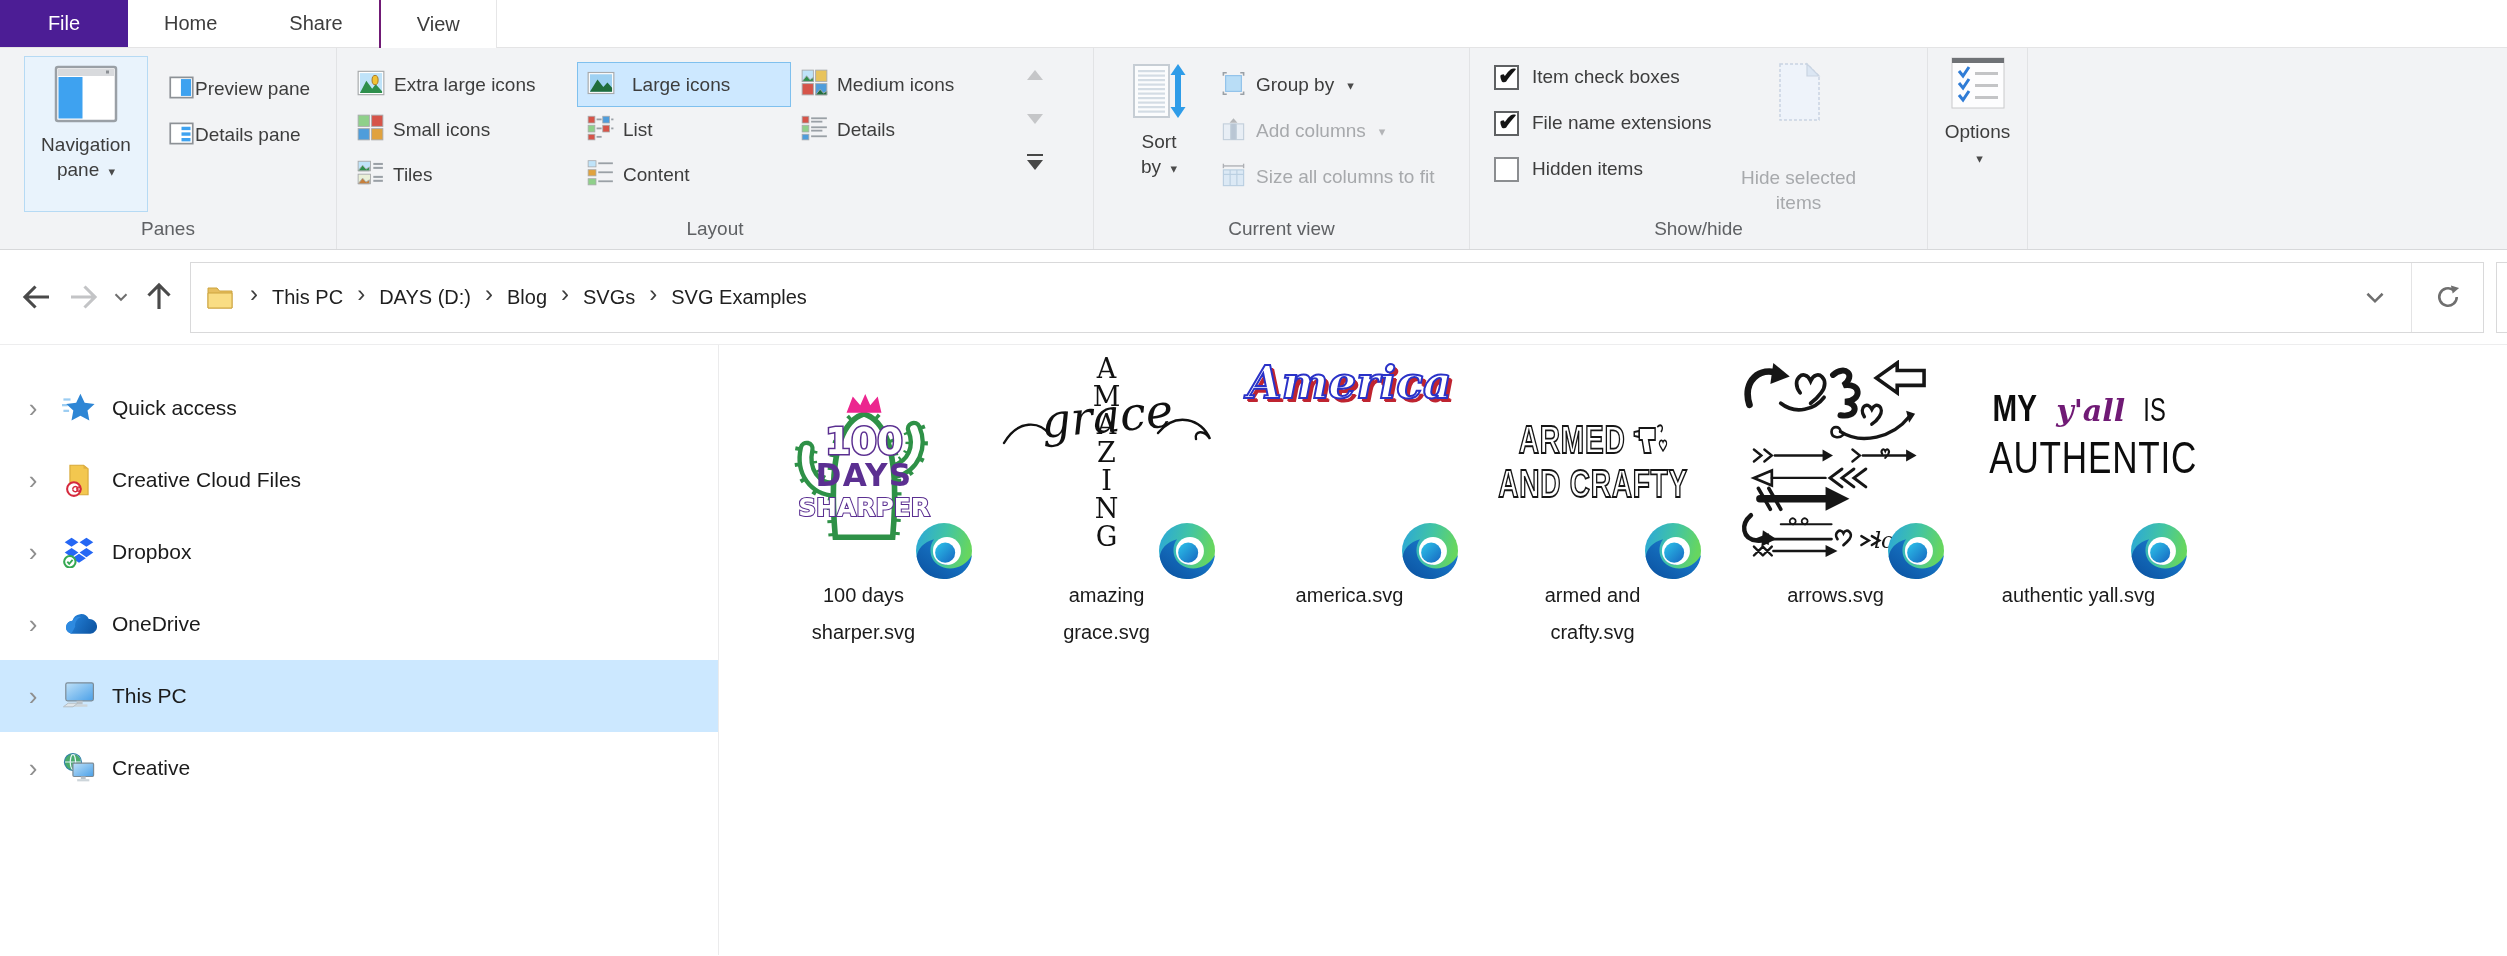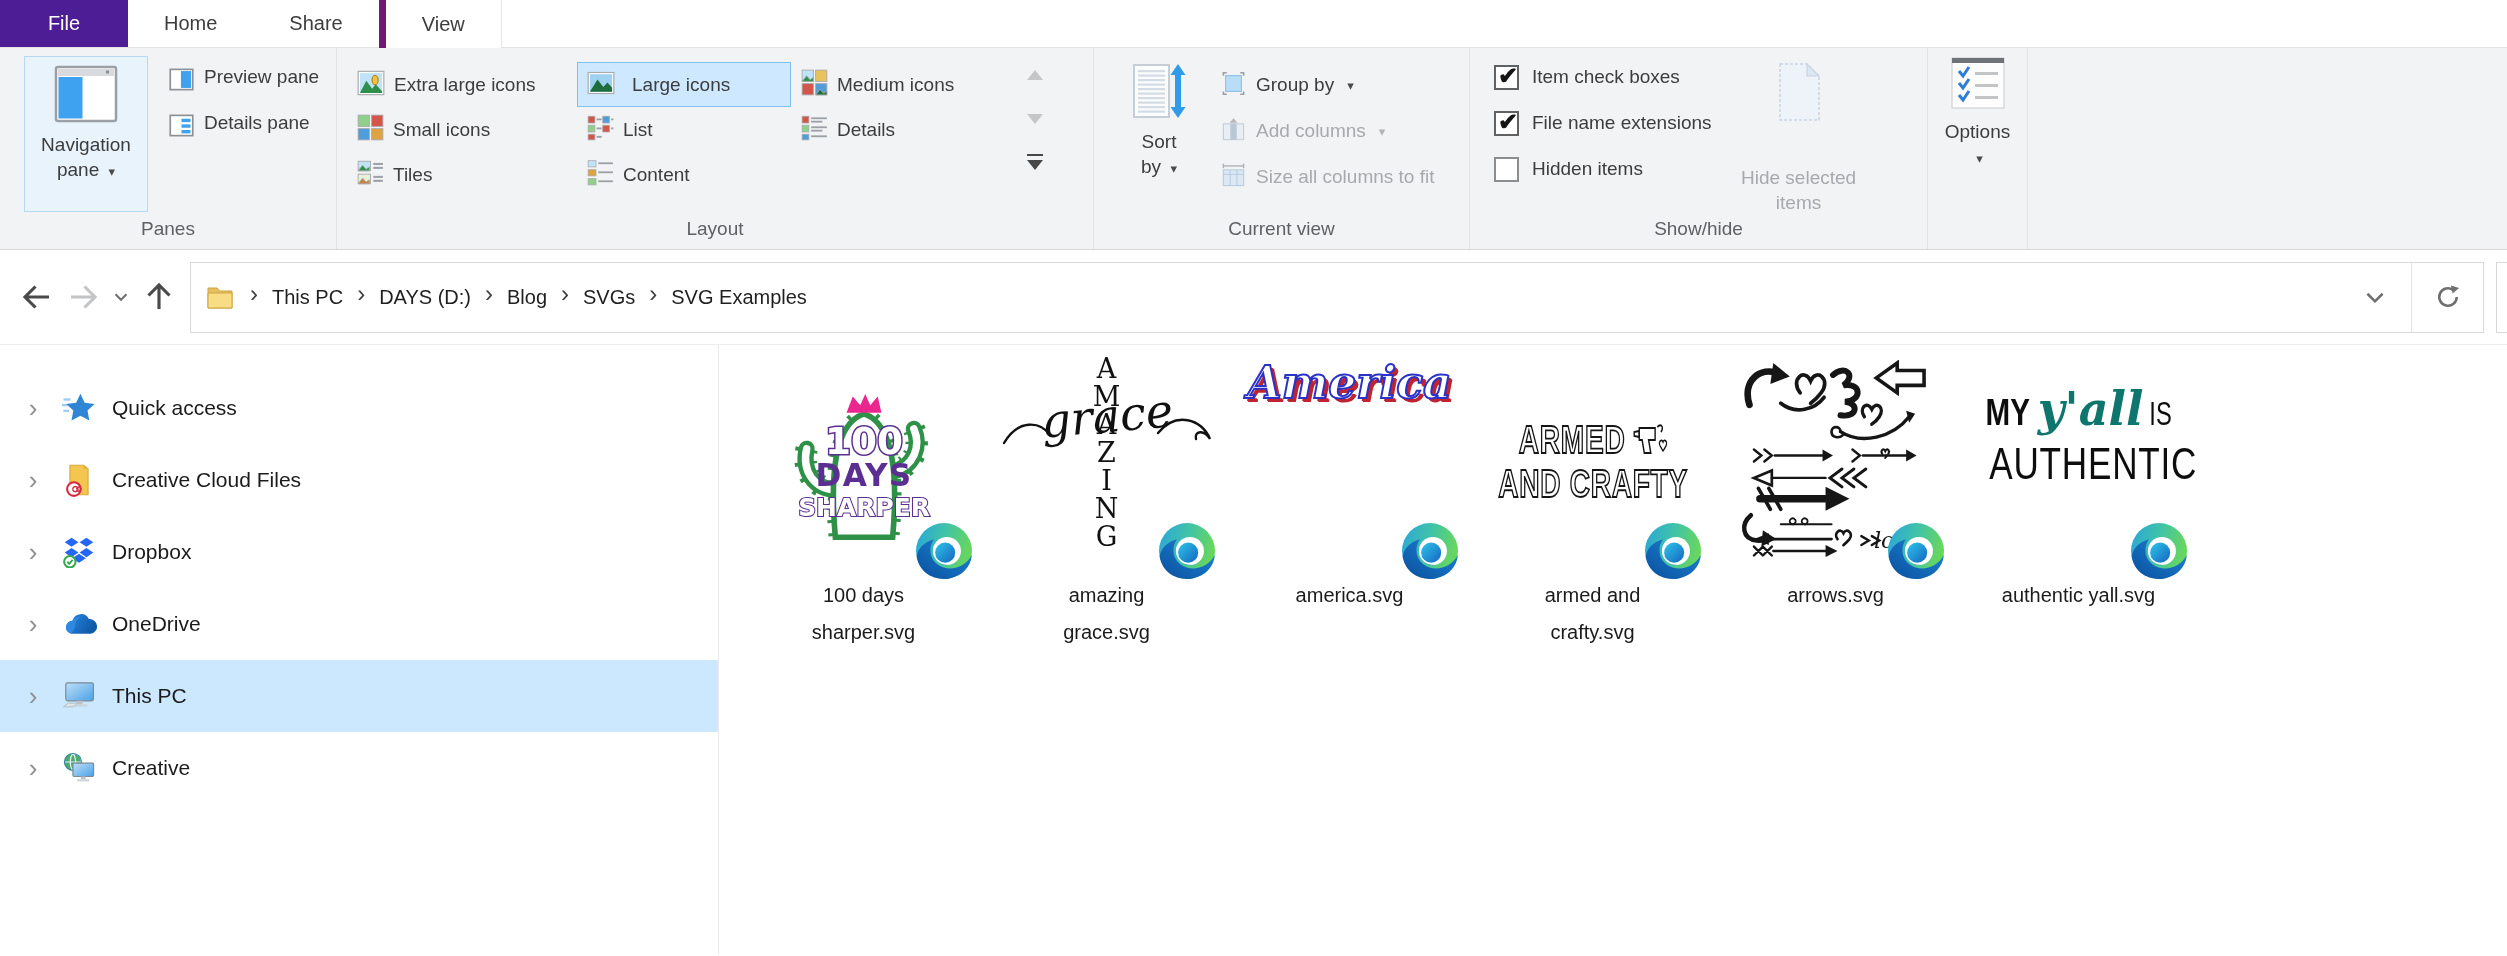--- a/index.html
+++ b/index.html
@@ -2,39 +2,39 @@
 <html><head>
 <meta charset="utf-8">
 <style>
   * { margin:0; padding:0; box-sizing:border-box; }
   html,body { width:2507px; height:956px; background:#fff; font-family:"Liberation Sans",sans-serif; overflow:hidden; }
 
   
   .tabs-row { height:48px; background:#fff; border-bottom:1px solid #e4e4e5; display:flex; align-items:stretch; position:relative; z-index:3; }
   .tab { font-size:20px; color:#3d3d3d; display:flex; align-items:center; justify-content:center; padding:0 36px; }
   .tab-file { background:#4c1d95; color:#fff; width:128px; padding:0; }
-  .tab-view { background:#fff; border-left:7px solid #701a75; border-right:1px solid #e6e6e7; margin-bottom:-1px; }
+  .tab-view { background:#fff; border-left:2px solid #701a75; border-right:1px solid #e6e6e7; margin-bottom:-1px; }
 
   
   .ribbon { height:202px; background:#f2f3f5; border-bottom:1px solid #d7d8da; display:flex; position:relative; z-index:2; }
   .rgroup { position:relative; border-right:1px solid #e2e3e5; height:100%; flex:none; }
   .rgroup-label { position:absolute; bottom:9px; left:0; right:0; text-align:center; font-size:19px; color:#5f6164; }
   .rtext { font-size:19px; color:#3d3d3d; }
   .disabled, .disabled .rtext { color:#a7a9ac; }
   .caret { font-size:13px; color:#4b4b4b; margin-left:4px; }
   .disabled .caret { color:#b3b4b7; }
 
   .bigbtn { display:flex; flex-direction:column; align-items:center; padding-top:8px; }
   .bigbtn .blabel { font-size:19px; color:#3d3d3d; text-align:center; line-height:25px; margin-top:5px; }
 
   
   .g-panes { width:337px; display:flex; padding-top:8px; }
   .navpane-btn { margin-left:24px; width:124px; height:156px; background:#e9f3fc; border:1px solid #b6daf4; }
   .panes-col { display:flex; flex-direction:column; margin-left:12px; padding-top:10px; }
-  .sbtn { display:flex; align-items:flex-start; height:46px; gap:9px; padding:0 8px; }
+  .sbtn { display:flex; align-items:center; height:46px; padding:0 8px; }
 
   
   .g-layout { width:757px; display:flex; padding:14px 0 0 10px; }
   .lcol { display:flex; flex-direction:column; }
   .lcol1 { width:230px; } .lcol2 { width:214px; } .lcol3 { width:222px; }
   .litem { display:flex; align-items:center; height:45px; padding:0 9px; gap:9px; border:1px solid transparent; }
   .litem.selected { background:#cde8ff; border-color:#7fc0ee;gap:17px; }
   .lscroll { width:44px; display:flex; flex-direction:column; align-items:center; padding-top:8px; }
   .tri { width:0; height:0; border-left:8px solid transparent; border-right:8px solid transparent; }
   .tri-up { border-bottom:10px solid #c5c6c8; margin-bottom:34px; }
@@ -102,21 +102,21 @@
 
   .art-armed { text-align:center; white-space:nowrap; }
   .armed-line { font-size:39px; font-weight:700; color:#fff; -webkit-text-stroke:1.8px #161616; letter-spacing:1px;
     transform:scaleX(0.72); line-height:44px; }
   .armed-top { display:flex; align-items:center; justify-content:center; gap:2px; transform:scaleX(0.72); }
   .armed-top span { font-size:39px; font-weight:700; color:#fff; -webkit-text-stroke:1.8px #161616; letter-spacing:1px; }
 
   .art-yall { width:230px; }
   .yall-l1 { display:flex; align-items:baseline; justify-content:center; }
   .yall-my { font-size:37px; font-weight:700; color:#0d0d0d; transform:scaleX(0.8); }
-  .yall-script { font-family:"DejaVu Serif",serif; font-style:italic; font-weight:bold; font-size:46px; color:#0f766e; margin:0 2px; }
+  .yall-script { font-family:"DejaVu Serif",serif; font-style:italic; font-weight:bold; font-size:30px; color:#701a75; margin:0 14px; }
   .yall-is { font-size:33px; font-weight:400; color:#0d0d0d; transform:scaleX(0.72); }
   .yall-l2 { font-size:45px; font-weight:400; color:#0d0d0d; letter-spacing:1px; transform:scaleX(0.78); text-align:center; margin-top:2px; }
 </style>
 </head>
 <body>
 
 <svg width="0" height="0" style="position:absolute" aria-hidden="true">
   <defs>
     <linearGradient id="egA" x1="0" y1="0" x2="1" y2="0.25">
       <stop offset="0" stop-color="#2aa5dc"></stop>

